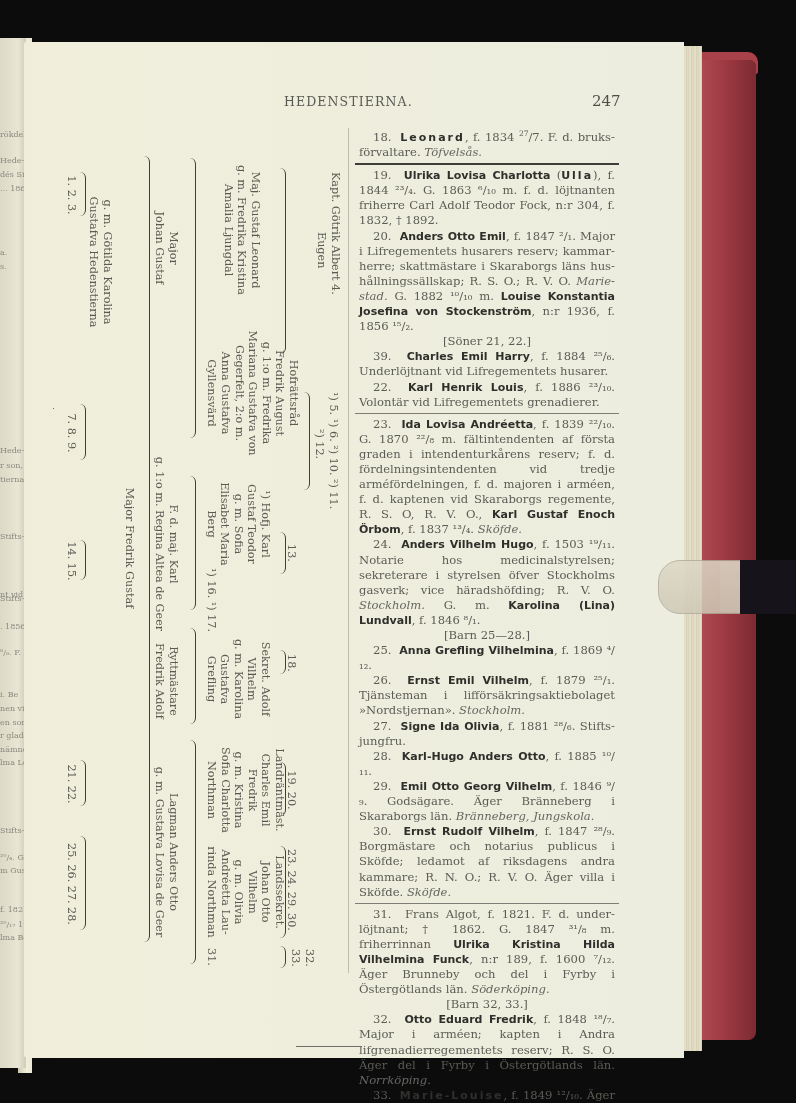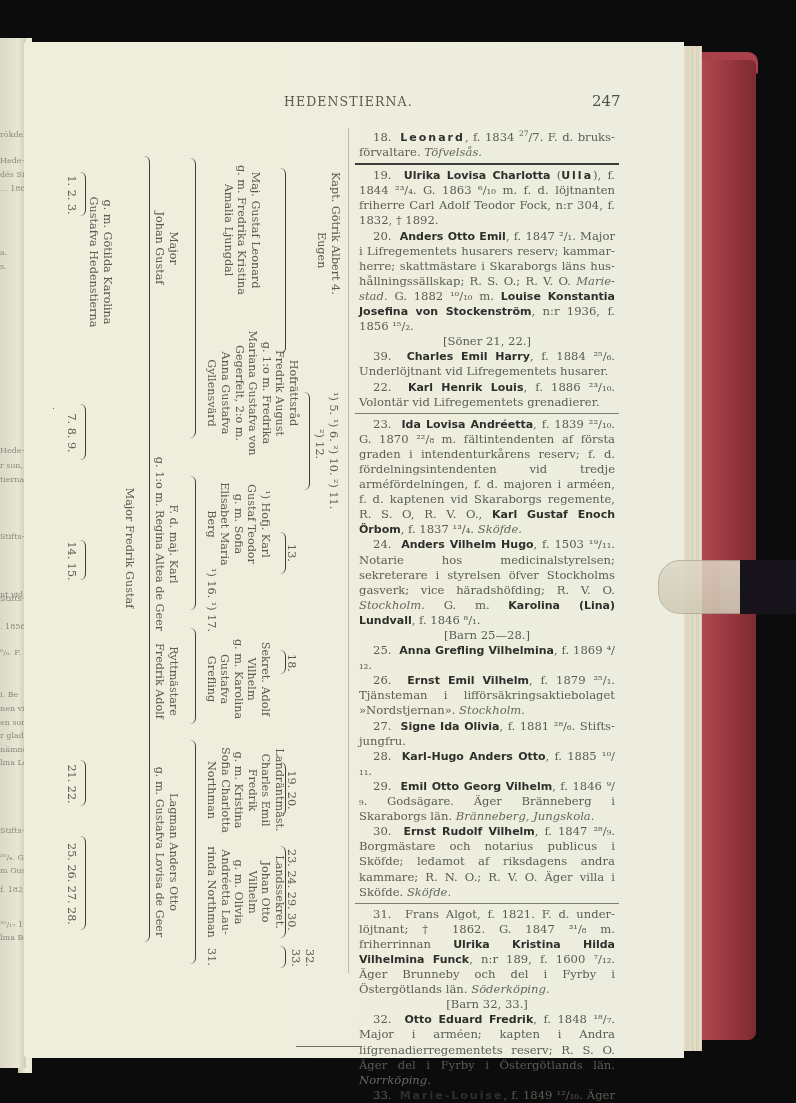--- a/index.html
+++ b/index.html
@@ -112,21 +112,21 @@
     <div class="frag" style="top: 610px;">⁸/₆. F.</div>
     <div class="frag" style="top: 652px;">i. Be</div>
     <div class="frag" style="top: 666px;">nen vid</div>
     <div class="frag" style="top: 680px;">en som</div>
     <div class="frag" style="top: 693px;">r gladar</div>
     <div class="frag" style="top: 707px;">nämnde</div>
     <div class="frag" style="top: 720px;">lma Lo</div>
     <div class="frag" style="top: 788px;">Stifts-</div>
     <div class="frag" style="top: 815px;">²⁰/₄. G.</div>
     <div class="frag" style="top: 828px;">m Gustaf</div>
-    <div class="frag" style="top: 847px;">f. 182</div>
+    <div class="frag" style="top: 867px;">f. 182</div>
     <div class="frag" style="top: 882px;">²⁰/₁₇ 190</div>
     <div class="frag" style="top: 895px;">lma Boe</div>
   </div>
 <div class="cover-red-top"></div>
 <div class="cover-red"></div>
 <div class="fore-edge"></div>
 
 <div class="page"></div>
 
 <div class="running-head">HEDENSTIERNA.</div>

